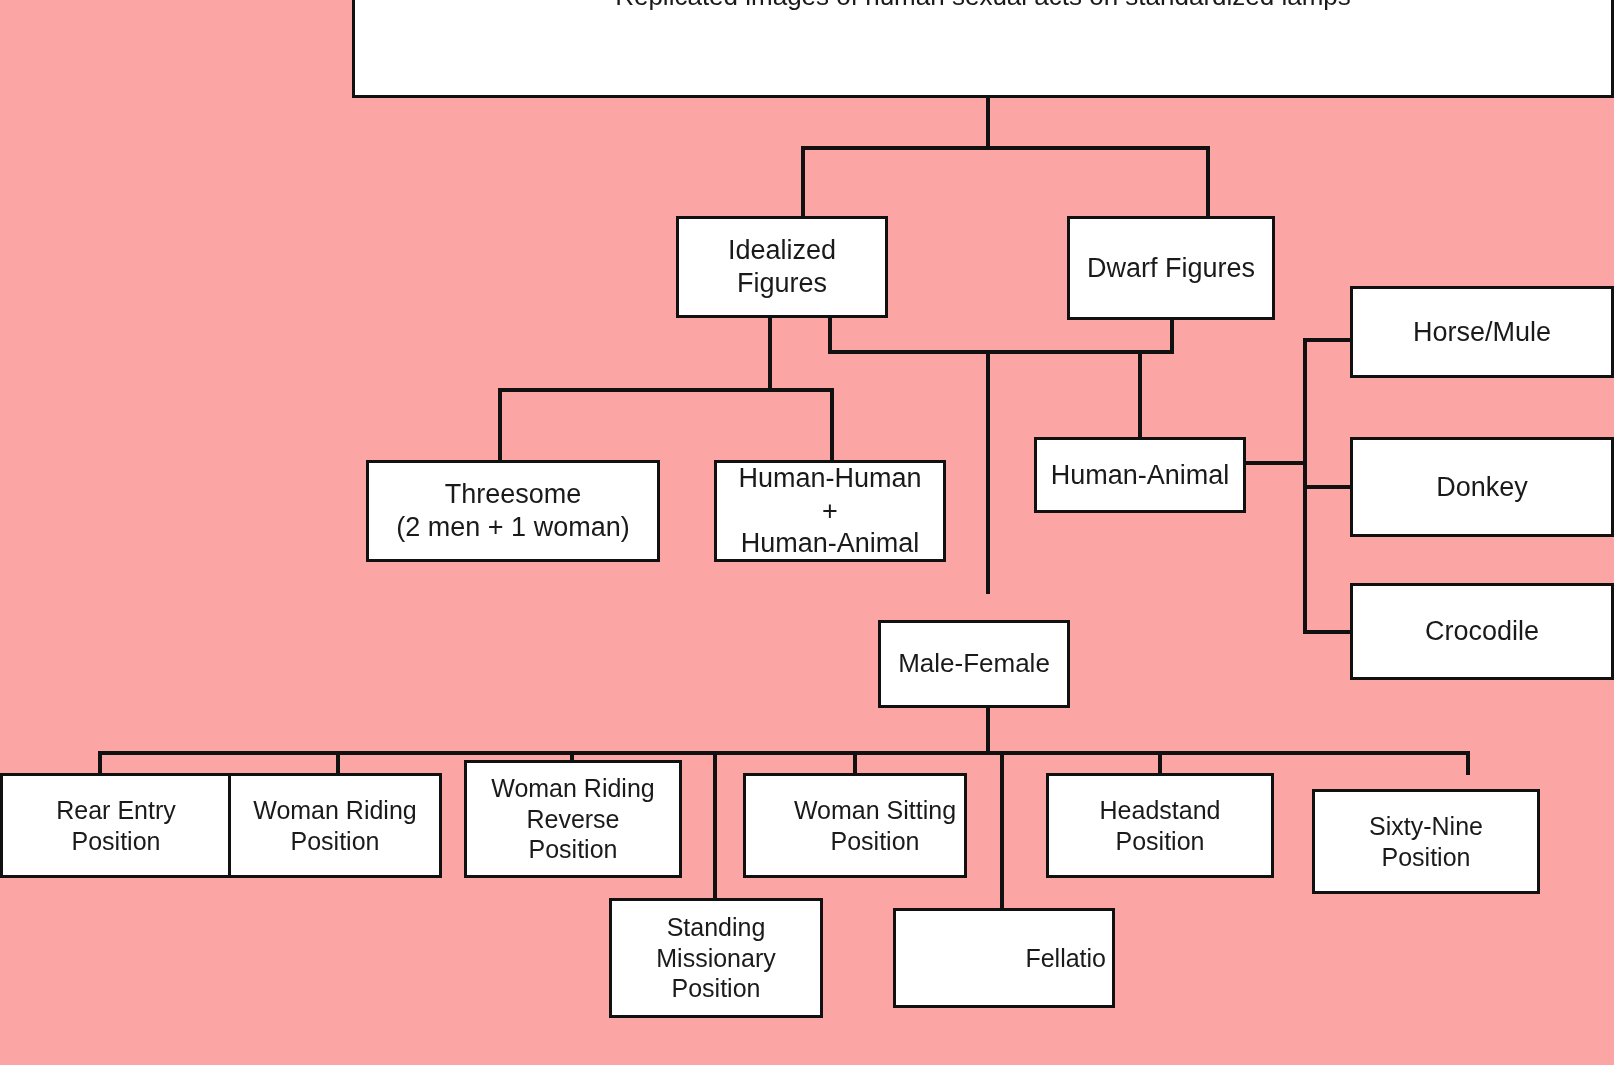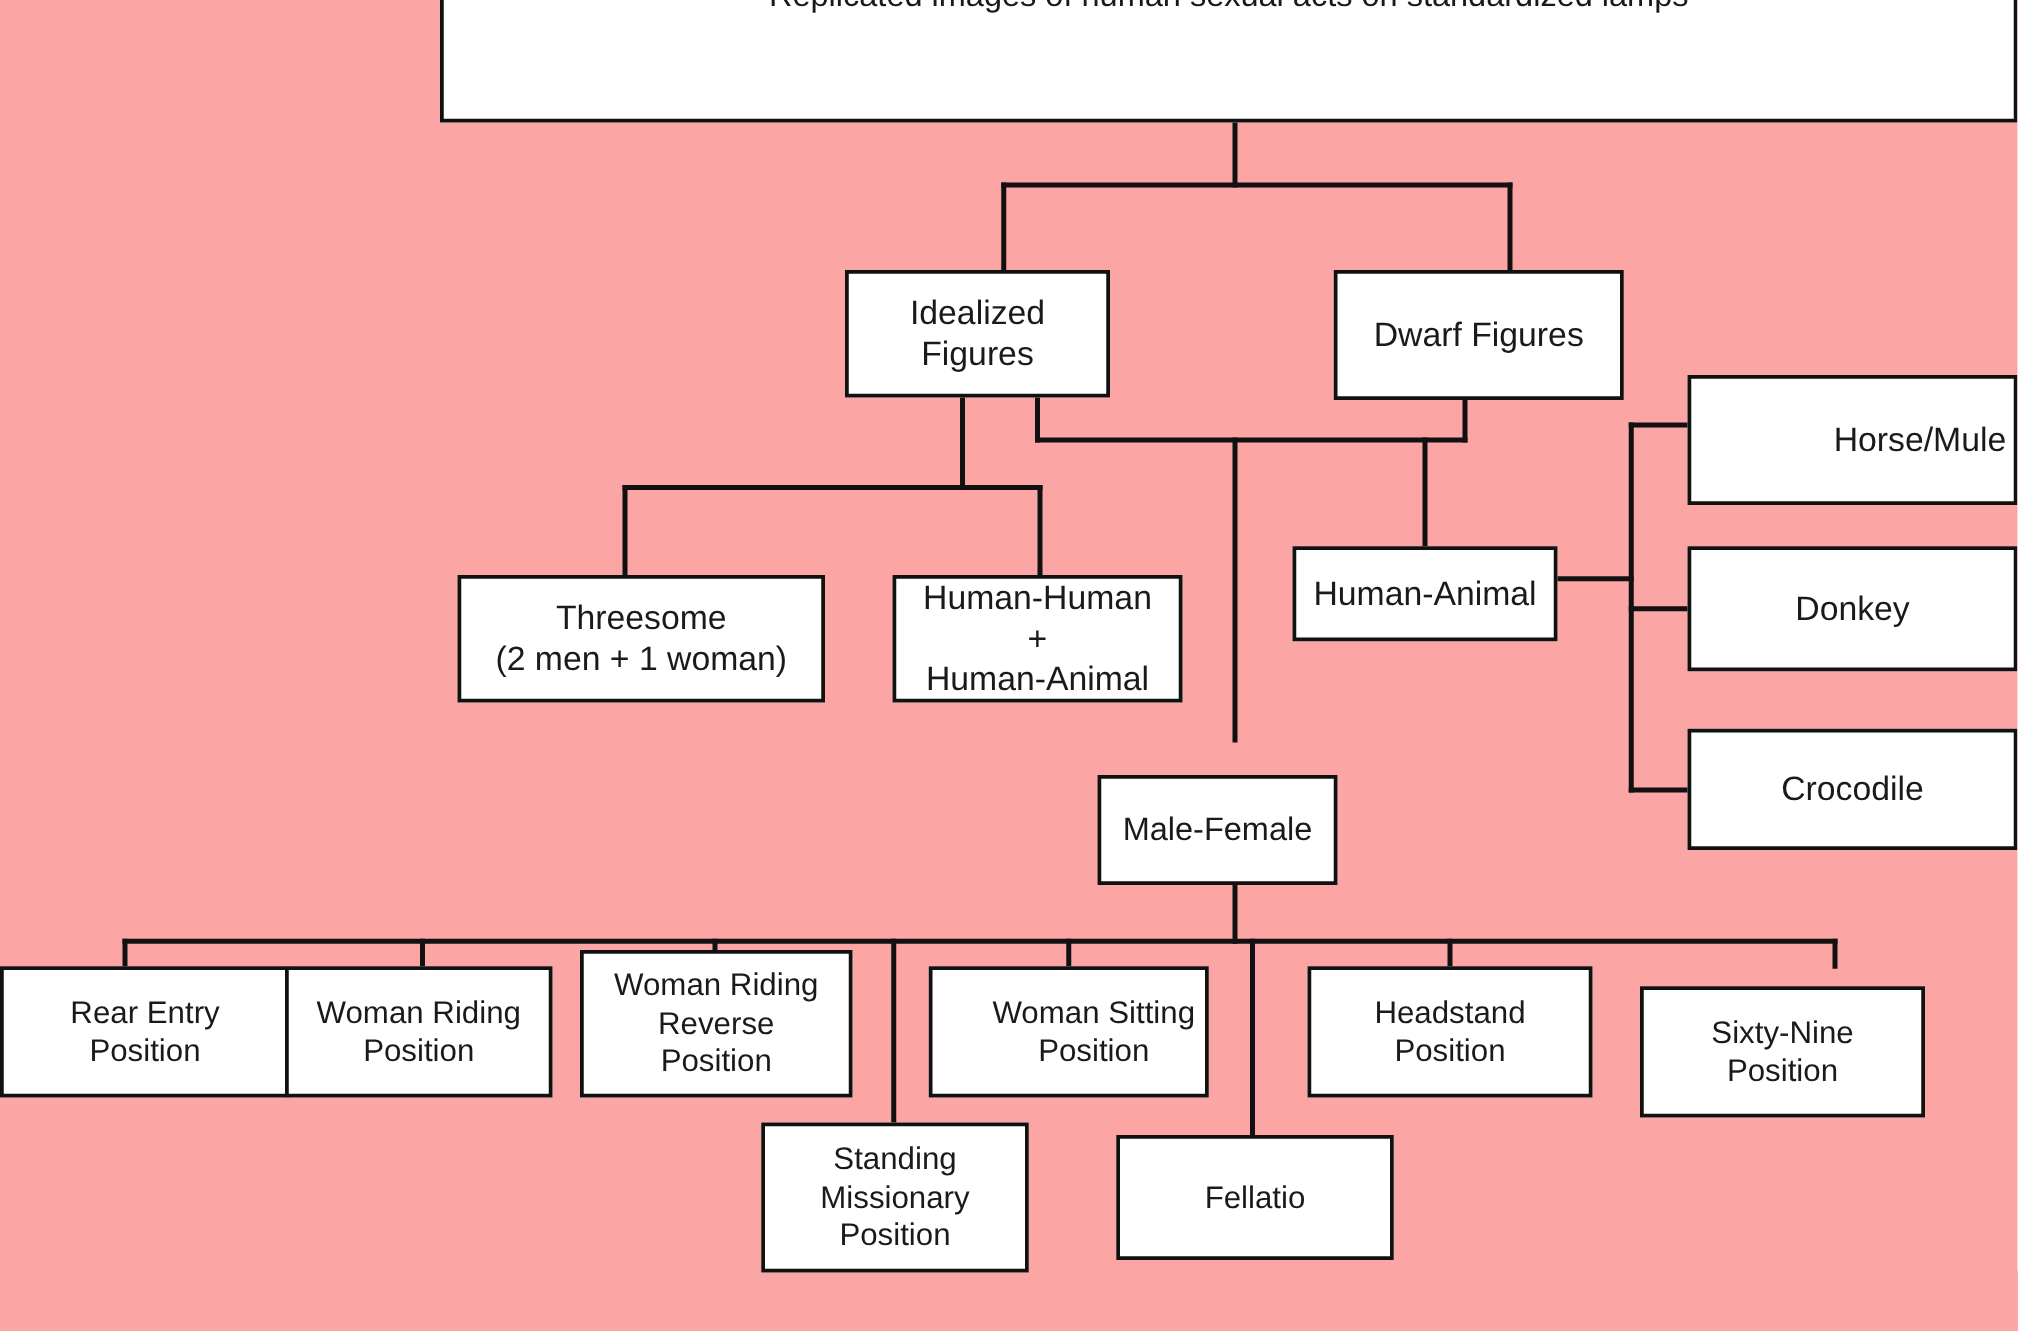--- a/index.html
+++ b/index.html
@@ -104,40 +104,40 @@
 
   <div class="node root-node" style="left:352px; top:-30px; width:1262px; height:128px;">
     <span class="label">Replicated images of human sexual acts on standardized lamps</span>
   </div>
 
   <div class="node lvl1-node" style="left:676px; top:216px; width:212px; height:102px;">
     <span class="label">Idealized
 Figures</span>
   </div>
 
-  <div class="node lvl1-node" style="left:1067px; top:216px; width:232px; height:104px;">
+  <div class="node lvl1-node" style="left:1067px; top:216px; width:208px; height:104px;">
     <span class="label">Dwarf Figures</span>
   </div>
 
   <div class="node lvl2-node" style="left:366px; top:460px; width:294px; height:102px;">
     <span class="label">Threesome
 (2 men + 1 woman)</span>
   </div>
 
   <div class="node lvl2-node" style="left:714px; top:460px; width:232px; height:102px;">
     <span class="label">Human-Human
 +
 Human-Animal</span>
   </div>
 
   <div class="node lvl2-node" style="left:1034px; top:437px; width:212px; height:76px;">
     <span class="label">Human-Animal</span>
   </div>
 
-  <div class="node animal-node" style="left:1350px; top:300px; width:264px; height:104px;justify-content:flex-end;">
+  <div class="node animal-node" style="left:1350px; top:286px; width:264px; height:92px;">
     <span class="label">Horse/Mule</span>
   </div>
 
   <div class="node animal-node" style="left:1350px; top:583px; width:264px; height:97px;">
     <span class="label">Crocodile</span>
   </div>
 
   <div class="node animal-node" style="left:1350px; top:437px; width:264px; height:100px;">
     <span class="label">Donkey</span>
   </div>
@@ -176,17 +176,17 @@
     <span class="label">Sixty-Nine
 Position</span>
   </div>
 
   <div class="node pos-node" style="left:609px; top:898px; width:214px; height:120px;">
     <span class="label">Standing
 Missionary
 Position</span>
   </div>
 
-  <div class="node pos-node" style="left:893px; top:908px; width:222px; height:100px;">
+  <div class="node pos-node" style="left:893px; top:908px; width:222px; height:100px;justify-content:flex-end;">
     <span class="label">Fellatio</span>
   </div>
 
 </div>
 
 </body></html>

